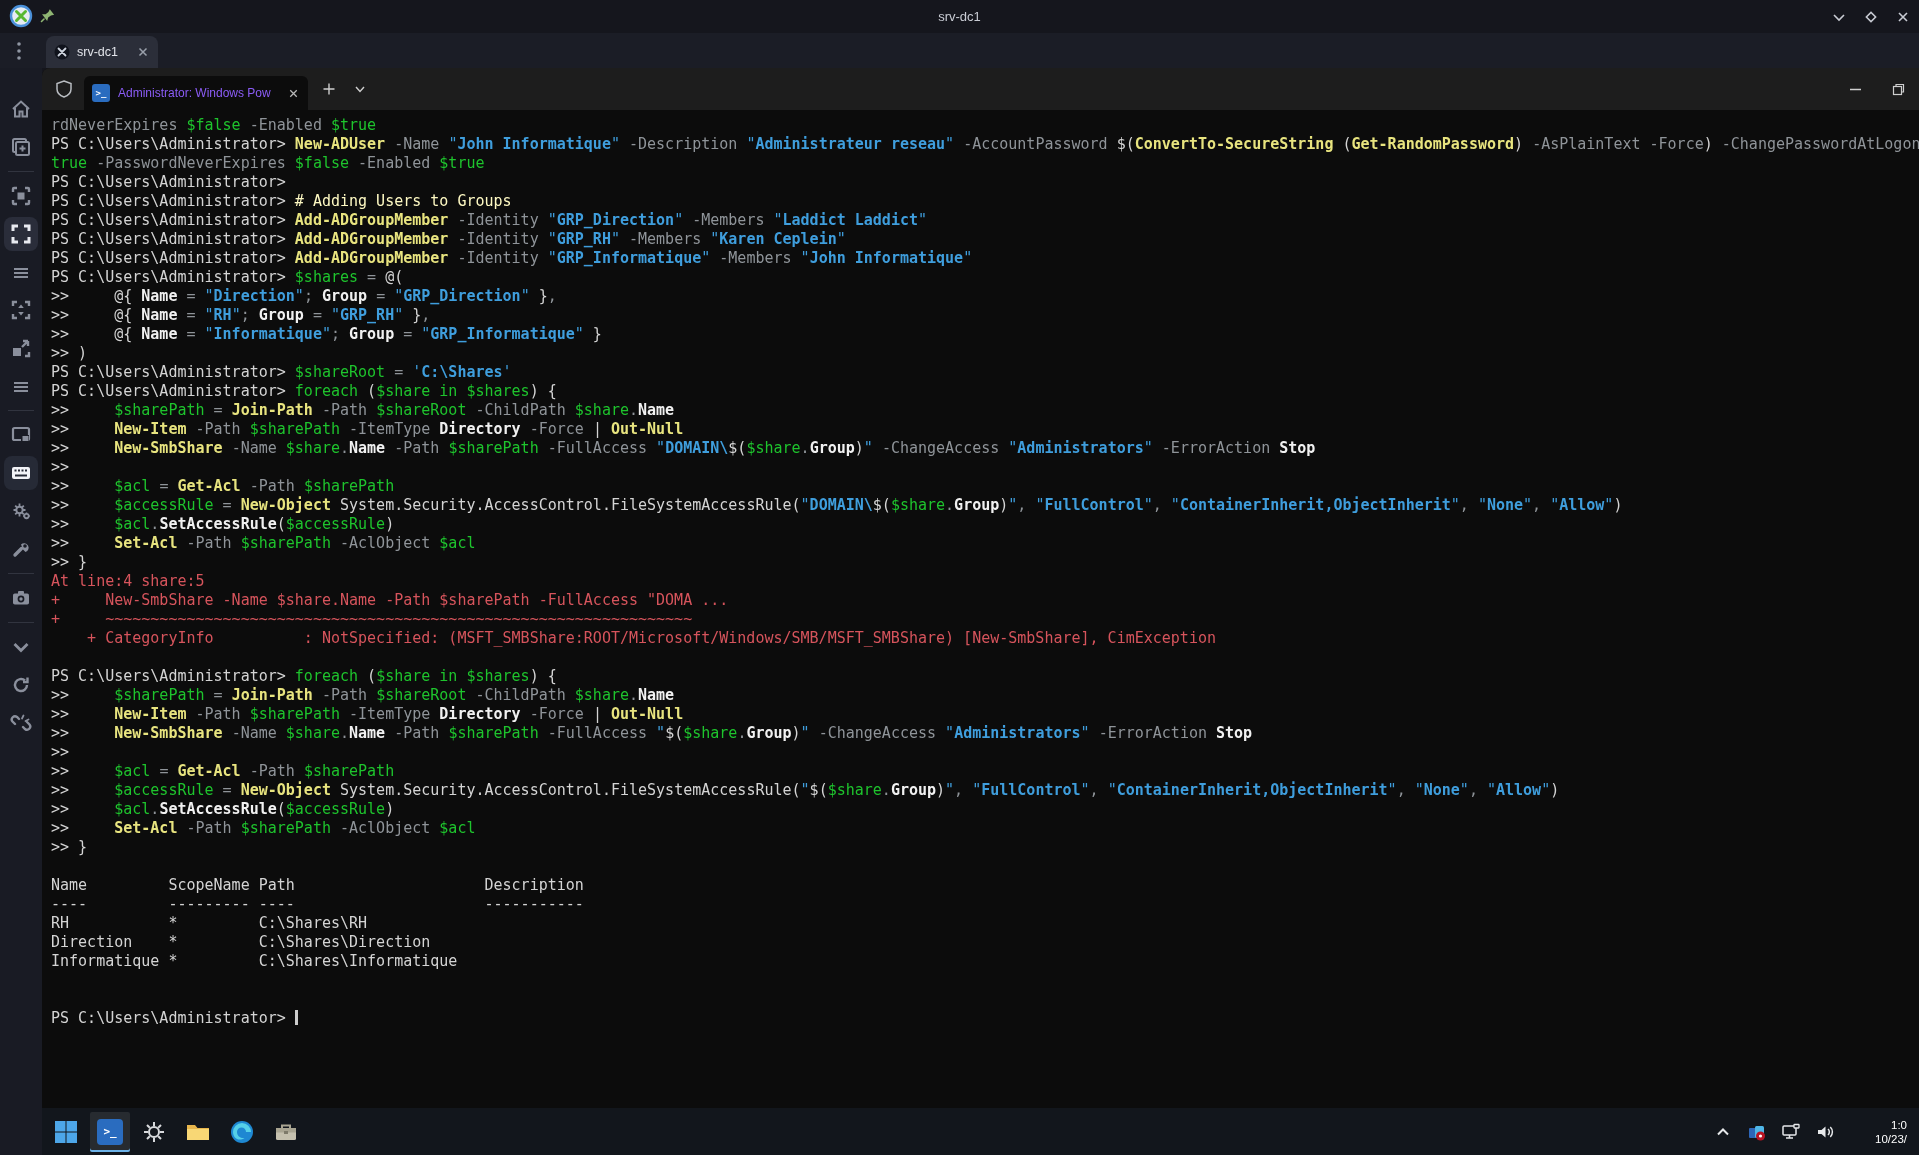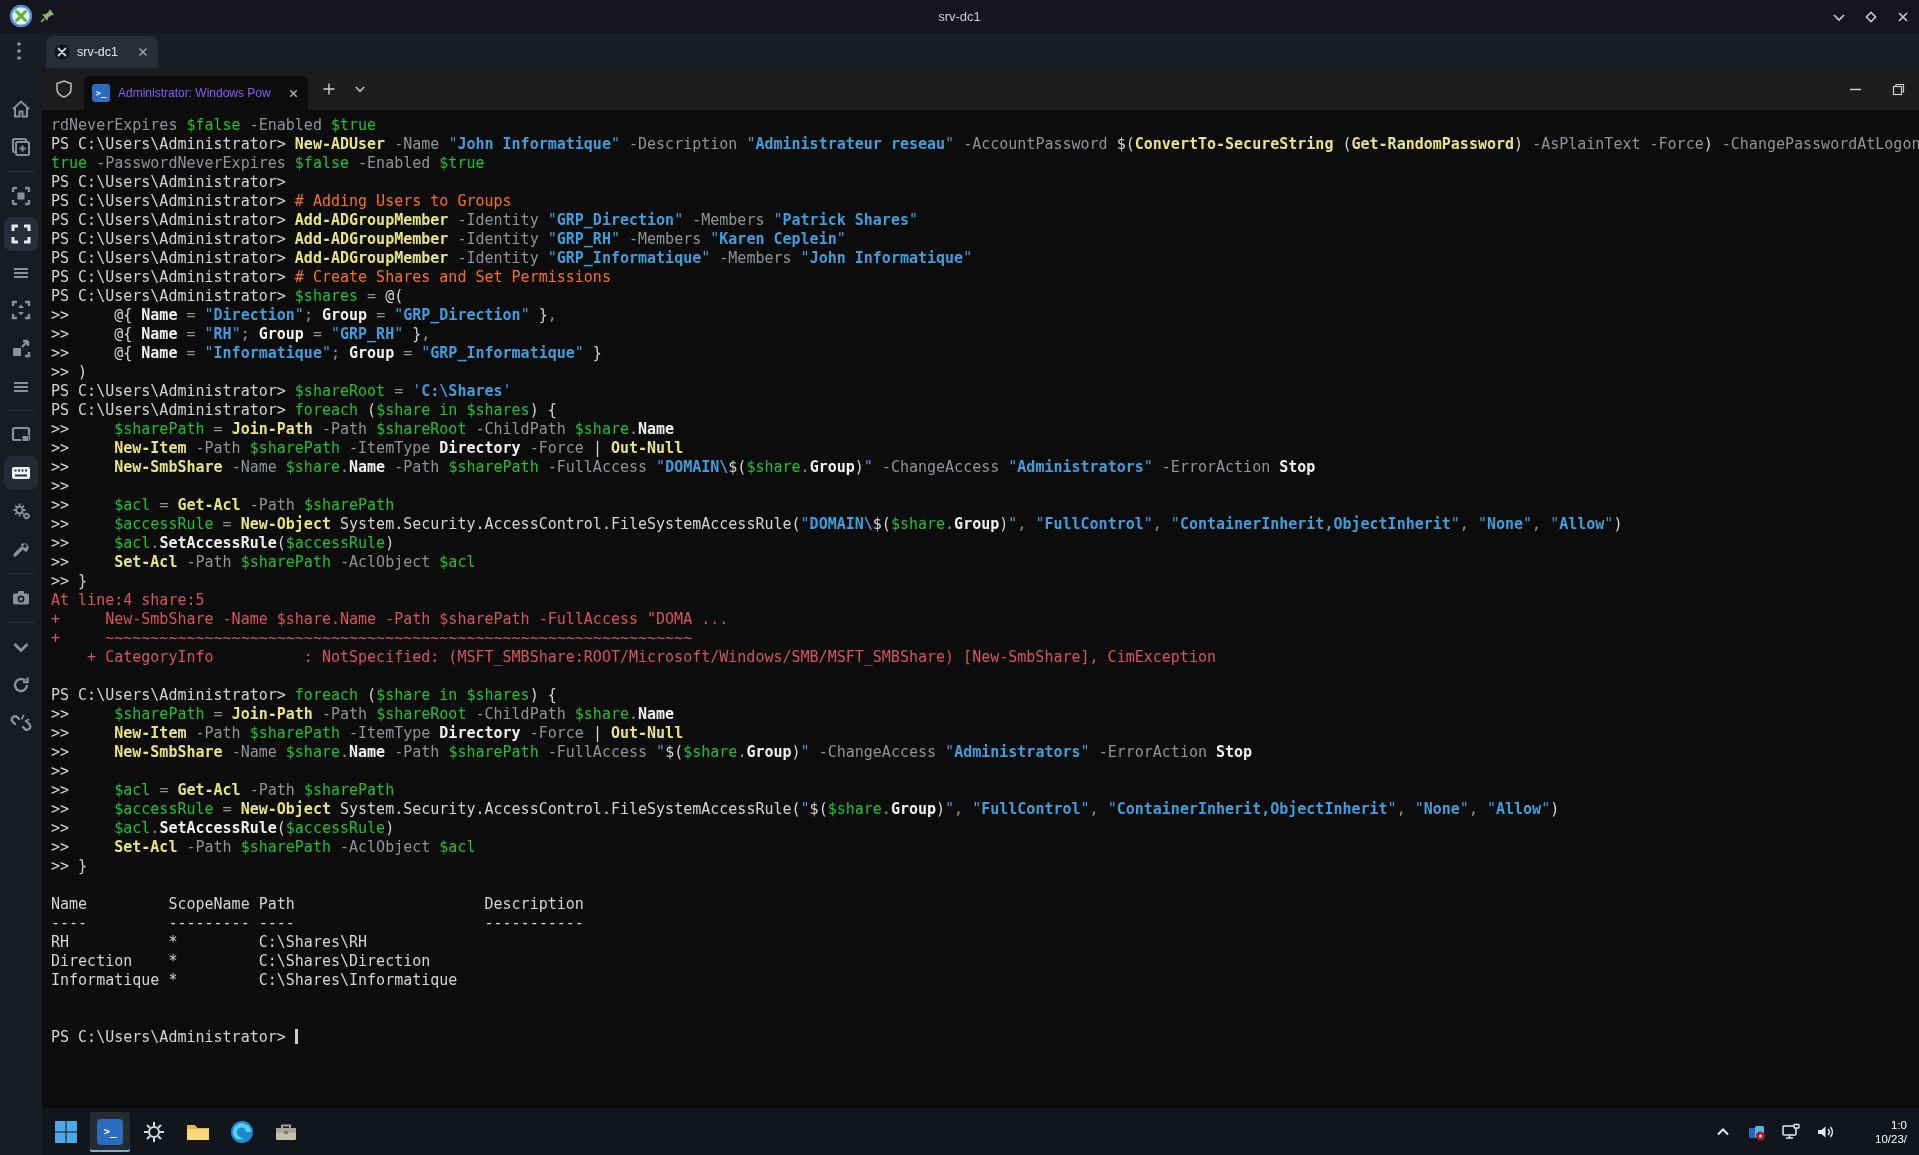--- a/index.html
+++ b/index.html
@@ -40,21 +40,21 @@
   .term-tab-close { width:13px; height:13px; color:#b8b8b8; flex:none; }
   .term-newtab { margin-left:14px; width:14px; height:14px; color:#cfcfcf; }
   .term-dd { margin-left:18px; width:12px; height:12px; color:#cfcfcf; }
   .term-caption-btns { position:absolute; right:14px; top:0; height:42px; display:flex; align-items:center; gap:30px; color:#cfcfcf; }
   .term-caption-btns svg { width:13px; height:13px; }
 
   
   .term-content { position:absolute; top:42px; left:0; width:100%; height:998px; background:#0c0c0c; padding:6px 0 0 9px; font-family:"DejaVu Sans Mono","Liberation Mono", monospace; font-size:15px; line-height:19px; }
   .tl { white-space:pre; height:19px; overflow:hidden; }
   .tw { color:#d4d4d4; } .tp { color:#8f9499; } .ty { color:#e8e47f; font-weight:bold; }
-  .tg { color:#1ec42d;text-align:center; } .tc { color:#f97316;margin-top:48px; } .tm { color:#f1f1f1; font-weight:bold; }
+  .tg { color:#1ec42d;text-align:center; } .tc { color:#fef9c3;margin-top:48px; } .tm { color:#f1f1f1; font-weight:bold; }
   .te { color:#d6545c; } .ts { color:#3f9edd; } .tS { color:#3f9edd; font-weight:bold; }
   .cursor { display:inline-block; width:3px; height:15px; background:#cccccc; vertical-align:-2px; }
 
   
   .taskbar { position:absolute; bottom:0; left:0; width:100%; height:47px; background:#12161c; display:flex; align-items:center; }
   .tb-btn { width:40px; height:40px; margin-left:4px; display:flex; align-items:center; justify-content:center; border-radius:2px; position:relative; }
   .tb-btn.active { background:rgba(255,255,255,.09); box-shadow:inset 0 -2px 0 #6cb2e8; }
   .tb-btn svg, .tb-btn .ps-badge { width:26px; height:26px; }
   .ps-badge { background:#2a6cbf; border-radius:4px; color:#fff; font-family:"DejaVu Sans Mono",monospace; font-size:11px; font-weight:bold; display:flex; align-items:center; justify-content:center; }
   .tray { position:absolute; right:0; top:0; height:47px; display:flex; align-items:center; gap:14px; padding-right:12px; }
@@ -250,24 +250,23 @@
           </svg>
       </div>
     </div>
 
     <div class="term-content" id="term">
         <div class="tl"><span class="tp">rdNeverExpires </span><span class="tg">$false </span><span class="tp">-Enabled </span><span class="tg">$true</span></div>
         <div class="tl"><span class="tw">PS C:\Users\Administrator&gt; </span><span class="ty">New-ADUser </span><span class="tp">-Name </span><span class="ts">"</span><span class="tS">John Informatique</span><span class="ts">"</span><span class="tw"> </span><span class="tp">-Description </span><span class="ts">"</span><span class="tS">Administrateur reseau</span><span class="ts">"</span><span class="tw"> </span><span class="tp">-AccountPassword </span><span class="tw">$(</span><span class="ty">ConvertTo-SecureString </span><span class="tw">(</span><span class="ty">Get-RandomPassword</span><span class="tw">) </span><span class="tp">-AsPlainText -Force</span><span class="tw">) </span><span class="tp">-ChangePasswordAtLogon </span></div>
         <div class="tl"><span class="tg">true </span><span class="tp">-PasswordNeverExpires </span><span class="tg">$false </span><span class="tp">-Enabled </span><span class="tg">$true</span></div>
         <div class="tl"><span class="tw">PS C:\Users\Administrator&gt;</span></div>
         <div class="tl"><span class="tw">PS C:\Users\Administrator&gt; </span><span class="tc"># Adding Users to Groups</span></div>
-        <div class="tl"><span class="tw">PS C:\Users\Administrator&gt; </span><span class="ty">Add-ADGroupMember </span><span class="tp">-Identity </span><span class="ts">"</span><span class="tS">GRP_Direction</span><span class="ts">"</span><span class="tw"> </span><span class="tp">-Members </span><span class="ts">"</span><span class="tS">Patrick Shares</span><span class="ts">"</span></div>
+        <div class="tl"><span class="tw">PS C:\Users\Administrator&gt; </span><span class="ty">Add-ADGroupMember </span><span class="tp">-Identity </span><span class="ts">"</span><span class="tS">GRP_Direction</span><span class="ts">"</span><span class="tw"> </span><span class="tp">-Members </span><span class="ts">"</span><span class="tS">Laddict Laddict</span><span class="ts">"</span></div>
         <div class="tl"><span class="tw">PS C:\Users\Administrator&gt; </span><span class="ty">Add-ADGroupMember </span><span class="tp">-Identity </span><span class="ts">"</span><span class="tS">GRP_RH</span><span class="ts">"</span><span class="tw"> </span><span class="tp">-Members </span><span class="ts">"</span><span class="tS">Karen Ceplein</span><span class="ts">"</span></div>
         <div class="tl"><span class="tw">PS C:\Users\Administrator&gt; </span><span class="ty">Add-ADGroupMember </span><span class="tp">-Identity </span><span class="ts">"</span><span class="tS">GRP_Informatique</span><span class="ts">"</span><span class="tw"> </span><span class="tp">-Members </span><span class="ts">"</span><span class="tS">John Informatique</span><span class="ts">"</span></div>
-        <div class="tl"><span class="tw">PS C:\Users\Administrator&gt; </span><span class="tc"># Create Shares and Set Permissions</span></div>
         <div class="tl"><span class="tw">PS C:\Users\Administrator&gt; </span><span class="tg">$shares </span><span class="tp">= </span><span class="tw">@(</span></div>
         <div class="tl"><span class="tw">&gt;&gt;     @{ </span><span class="tm">Name </span><span class="tp">= </span><span class="ts">"</span><span class="tS">Direction</span><span class="ts">"</span><span class="tp">; </span><span class="tm">Group </span><span class="tp">= </span><span class="ts">"</span><span class="tS">GRP_Direction</span><span class="ts">"</span><span class="tw"> }</span><span class="tp">,</span></div>
         <div class="tl"><span class="tw">&gt;&gt;     @{ </span><span class="tm">Name </span><span class="tp">= </span><span class="ts">"</span><span class="tS">RH</span><span class="ts">"</span><span class="tp">; </span><span class="tm">Group </span><span class="tp">= </span><span class="ts">"</span><span class="tS">GRP_RH</span><span class="ts">"</span><span class="tw"> }</span><span class="tp">,</span></div>
         <div class="tl"><span class="tw">&gt;&gt;     @{ </span><span class="tm">Name </span><span class="tp">= </span><span class="ts">"</span><span class="tS">Informatique</span><span class="ts">"</span><span class="tp">; </span><span class="tm">Group </span><span class="tp">= </span><span class="ts">"</span><span class="tS">GRP_Informatique</span><span class="ts">"</span><span class="tw"> }</span></div>
         <div class="tl"><span class="tw">&gt;&gt; )</span></div>
         <div class="tl"><span class="tw">PS C:\Users\Administrator&gt; </span><span class="tg">$shareRoot </span><span class="tp">= </span><span class="ts">'</span><span class="tS">C:\Shares</span><span class="ts">'</span></div>
         <div class="tl"><span class="tw">PS C:\Users\Administrator&gt; </span><span class="tg">foreach </span><span class="tw">(</span><span class="tg">$share </span><span class="tg">in </span><span class="tg">$shares</span><span class="tw">) {</span></div>
         <div class="tl"><span class="tw">&gt;&gt;     </span><span class="tg">$sharePath </span><span class="tp">= </span><span class="ty">Join-Path </span><span class="tp">-Path </span><span class="tg">$shareRoot </span><span class="tp">-ChildPath </span><span class="tg">$share</span><span class="tp">.</span><span class="tm">Name</span></div>
         <div class="tl"><span class="tw">&gt;&gt;     </span><span class="ty">New-Item </span><span class="tp">-Path </span><span class="tg">$sharePath </span><span class="tp">-ItemType </span><span class="tm">Directory </span><span class="tp">-Force </span><span class="tw">| </span><span class="ty">Out-Null</span></div>
         <div class="tl"><span class="tw">&gt;&gt;     </span><span class="ty">New-SmbShare </span><span class="tp">-Name </span><span class="tg">$share</span><span class="tp">.</span><span class="tm">Name </span><span class="tp">-Path </span><span class="tg">$sharePath </span><span class="tp">-FullAccess </span><span class="ts">"</span><span class="tS">DOMAIN\</span><span class="tw">$(</span><span class="tg">$share</span><span class="tp">.</span><span class="tm">Group</span><span class="tw">)</span><span class="ts">" </span><span class="tp">-ChangeAccess </span><span class="ts">"</span><span class="tS">Administrators</span><span class="ts">"</span><span class="tw"> </span><span class="tp">-ErrorAction </span><span class="tm">Stop</span></div>

